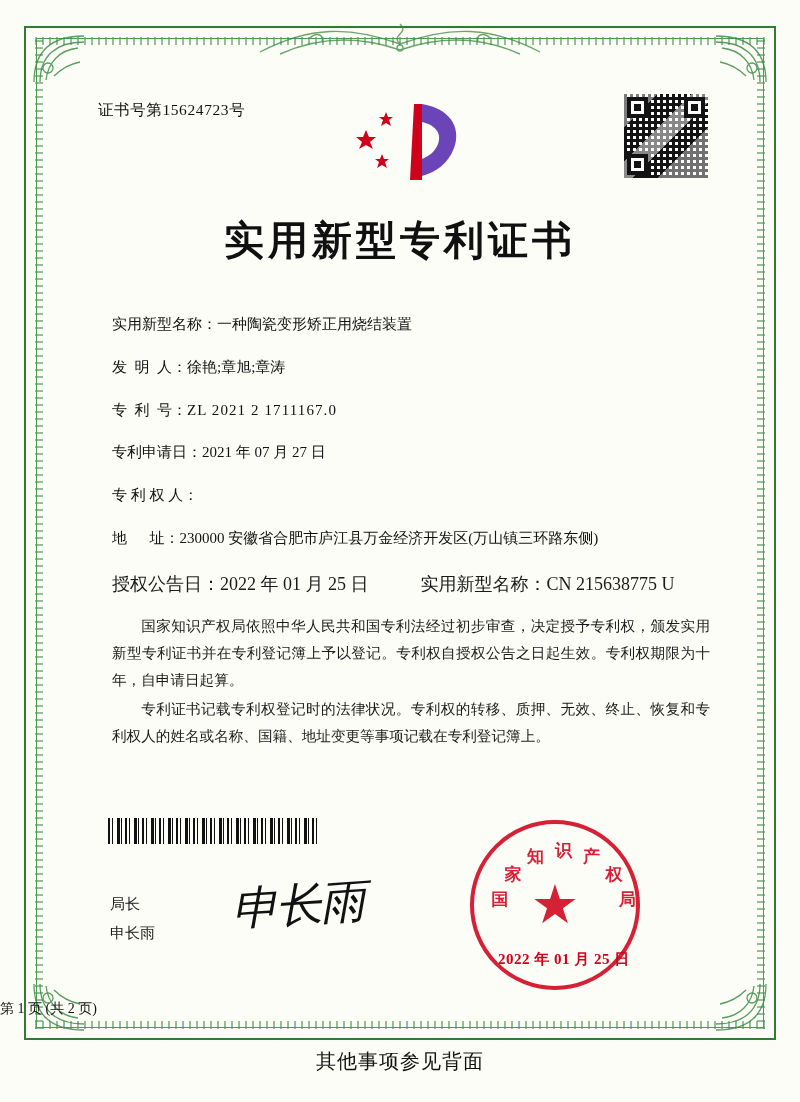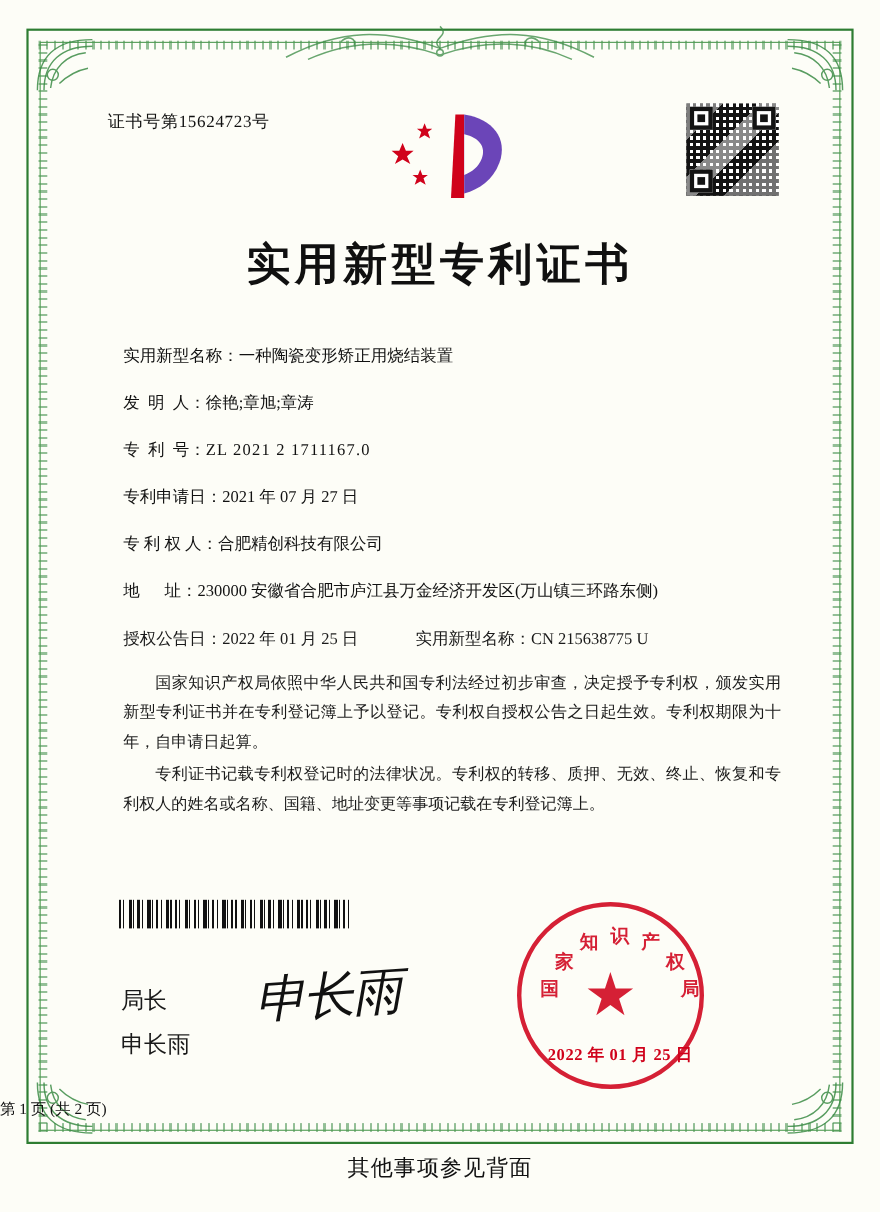--- a/index.html
+++ b/index.html
@@ -168,21 +168,21 @@
     flex: 1;
   }
   .field .val.mono {
     font-family: "Liberation Serif", serif;
     letter-spacing: 1.1px;
   }
 
   .field-inline {
     display: flex;
     margin-bottom: 16px;
-    font-size: 15px;
+    font-size: 18px;
   }
   .field-inline .lbl { white-space: pre; }
   .field-inline .gap { width: 52px; }
 
   .paragraphs {
     margin: 16px 6px 0 28px;
     font-size: 14.6px;
     line-height: 1.85;
     text-align: justify;
   }
@@ -201,21 +201,21 @@
     background-image: repeating-linear-gradient(90deg,
       #111 0 2px, transparent 2px 4px, #111 4px 5px, transparent 5px 9px,
       #111 9px 12px, transparent 12px 13px, #111 13px 14px, transparent 14px 17px);
   }
 
   
   .sig-labels {
     position: absolute;
     left: 110px;
     top: 890px;
-    font-size: 21px;
+    font-size: 15px;
     line-height: 1.9;
   }
   .signature {
     position: absolute;
     left: 232px;
     top: 872px;
     width: 210px;
     height: 70px;
     font-family: "DejaVu Serif", serif;
     font-size: 46px;
@@ -394,21 +394,20 @@
         <span class="val mono">ZL 2021 2 1711167.0</span>
       </div>
 
       <div class="field">
         <span class="lbl">专利申请日：</span>
         <span class="val">2021 年 07 月 27 日</span>
       </div>
 
       <div class="field">
         <span class="lbl">专 利 权 人：</span>
-        <span class="val">合肥精创科技有限公司</span>
       </div>
 
       <div class="field">
         <span class="lbl">地      址：</span>
         <span class="val">230000 安徽省合肥市庐江县万金经济开发区(万山镇三环路东侧)</span>
       </div>
 
       <div class="field-inline">
         <span class="lbl">授权公告日：</span>
         <span class="lbl">2022 年 01 月 25 日</span>

